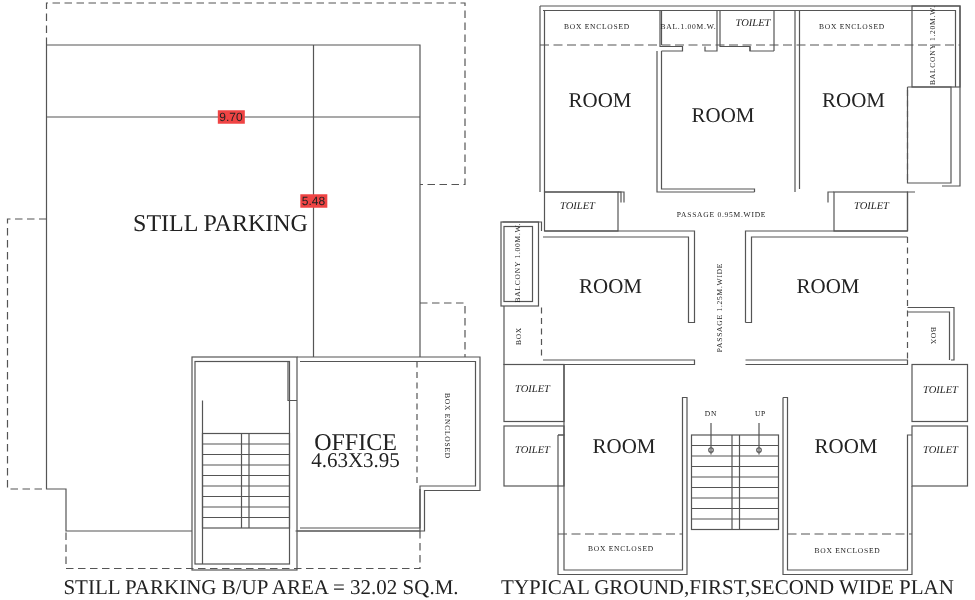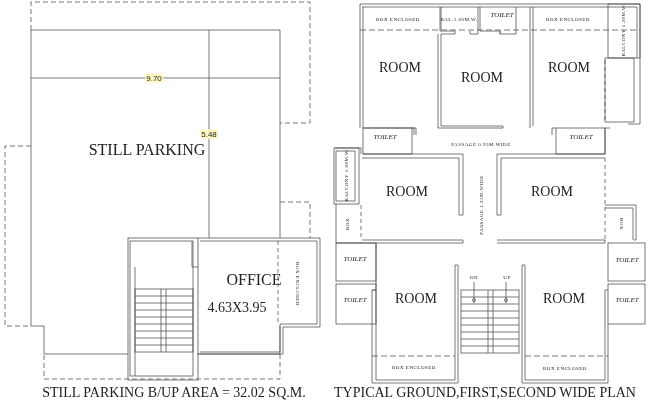--- a/index.html
+++ b/index.html
@@ -5,21 +5,21 @@
   html,body{margin:0;padding:0;background:#ffffff;}
   body{width:650px;height:400px;position:relative;overflow:hidden;font-family:"Liberation Serif",serif;color:#222;}
   svg{position:absolute;left:0;top:0;}
   .lbl{position:absolute;white-space:nowrap;color:#222;transform:translate(-50%,-50%);font-family:"Liberation Serif",serif;}
   .s{font-size:7px;font-style:italic;}
   .m{font-size:14px;}
   .l{font-size:16px;}
   .tiny{font-size:5px;letter-spacing:0.5px;}
   .rot{transform:translate(-50%,-50%) rotate(-90deg);}
   .rot90{transform:translate(-50%,-50%) rotate(90deg);}
-  .dim{font-family:"Liberation Sans",sans-serif;font-size:8px;background:#fef9c3;padding:0 1px;}
+  .dim{font-family:"Liberation Sans",sans-serif;font-size:8px;background:#ef4444;padding:0 1px;}
 </style>
 </head>
 <body>
 
 <svg width="650" height="400" viewBox="0 0 650 400">
   <g fill="none" stroke="#555" stroke-width="0.8">
 
     <g>
 
       <polyline points="31,30 31,2 310,2 310,123 280,123" stroke-dasharray="5,3"></polyline>
@@ -139,21 +139,21 @@
       <line x1="506" y1="282" x2="506" y2="303"></line>
       <circle cx="474" cy="300" r="1.5"></circle>
       <circle cx="506" cy="300" r="1.5"></circle>
     </g>
   </g>
 </svg>
 
 <div class="lbl dim" style="left:154px;top:78px;">9.70</div>
 <div class="lbl dim" style="left:209px;top:134px;">5.48</div>
 <div class="lbl l" style="left:147px;top:150px;">STILL PARKING</div>
-<div class="lbl l" style="left:237px;top:280px;margin-left:17px;">OFFICE</div>
+<div class="lbl l" style="left:237px;top:296px;">OFFICE</div>
 <div class="lbl m" style="left:237px;top:308px;text-align:right;">4.63X3.95</div>
 <div class="lbl tiny rot90" style="left:297px;top:284px;">BOX ENCLOSED</div>
 <div class="lbl m" style="left:174px;top:393px;">STILL PARKING B/UP AREA = 32.02 SQ.M.</div>
 
 <div class="lbl tiny" style="left:398px;top:19px;">BOX ENCLOSED</div>
 <div class="lbl tiny" style="left:459px;top:19px;">BAL.1.00M.W.</div>
 <div class="lbl s" style="left:502px;top:15px;">TOILET</div>
 <div class="lbl tiny" style="left:568px;top:19px;">BOX ENCLOSED</div>
 <div class="lbl tiny rot" style="left:623px;top:30px;">BALCONY 1.20M.W.</div>
 

